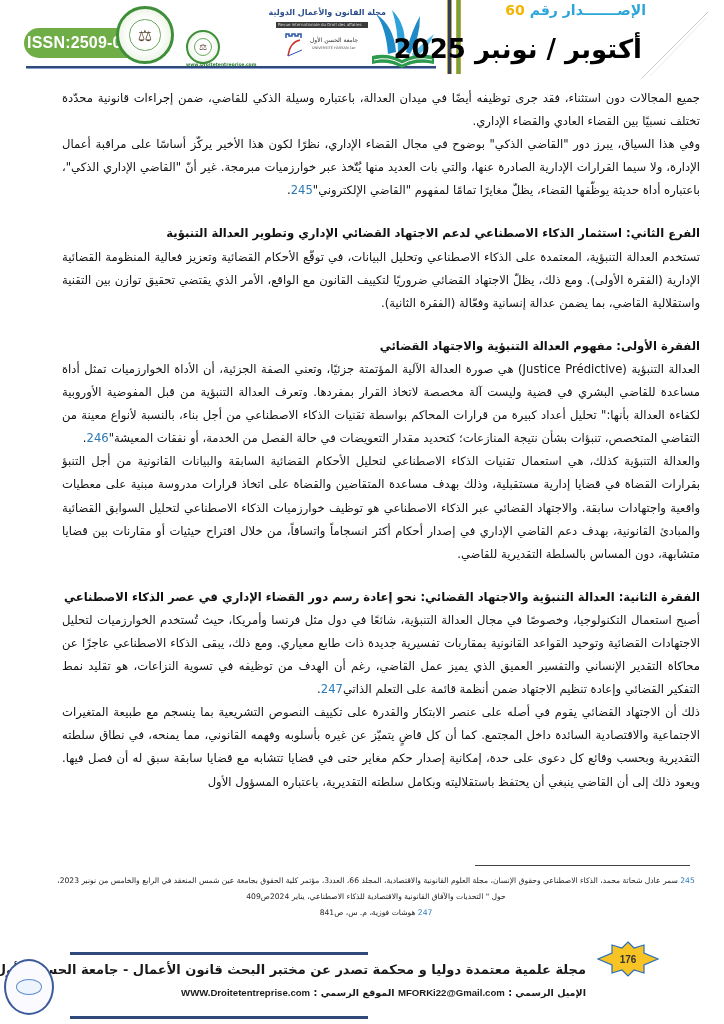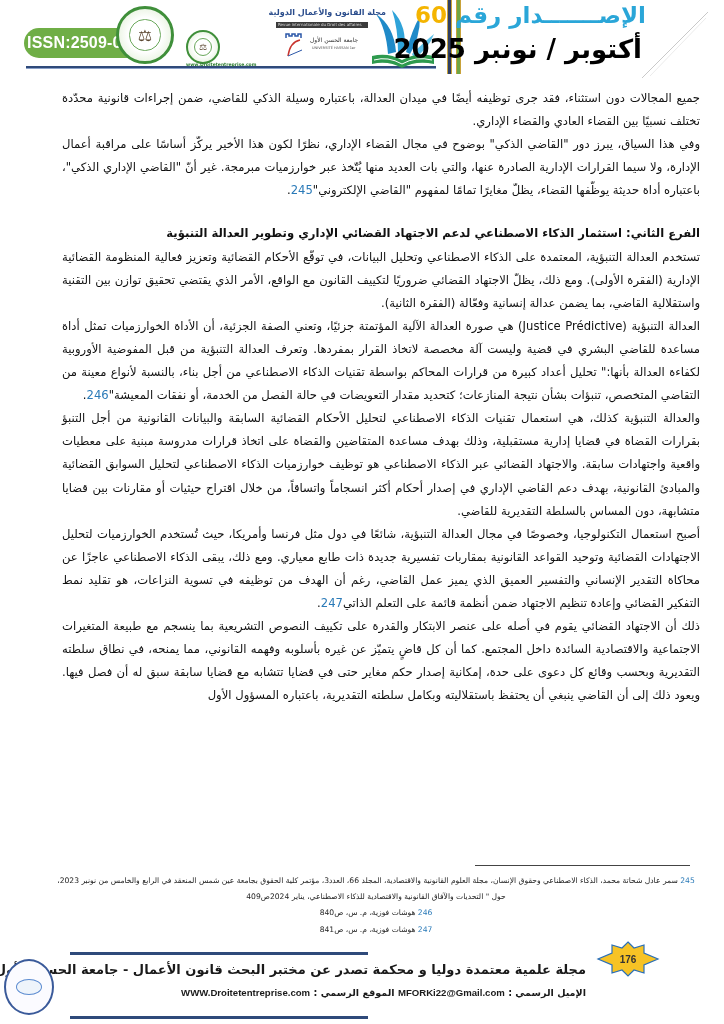--- a/index.html
+++ b/index.html
@@ -39,21 +39,21 @@
     .univ-mark { position: absolute; left: 104px; top: 26px; width: 22px; height: 26px; }
     .univ-name { position: absolute; left: 130px; top: 30px; font-size: 6px; color: #333; direction: rtl; white-space: nowrap; }
     .univ-sub { position: absolute; left: 132px; top: 40px; font-size: 3.5px; color: #555; white-space: nowrap; }
     .journal-url { position: absolute; left: 6px; top: 56px; font-size: 4.5px; color: #2e7d32; font-weight: bold; white-space: nowrap; }
     .book-icon { position: absolute; right: 0; top: 2px; width: 70px; height: 62px; }
     .vbars { position: absolute; left: 444px; top: 0; width: 20px; height: 74px; }
     .vbar1 { position: absolute; left: 3px; top: 0; width: 5px; height: 74px; background: #2f3f63; border-left: 1px solid #c8a23a; border-right: 1px solid #c8a23a; }
     .vbar2 { position: absolute; left: 12px; top: 0; width: 5px; height: 74px; background: #6ea544; border-left: 1px solid #c8a23a; border-right: 1px solid #c8a23a; }
     .issue-line {
       position: absolute; right: 78px; top: 2px; direction: rtl; white-space: nowrap;
-      font-size: 23px; font-weight: bold; color: #2aa6d8;
+      font-size: 14px; font-weight: bold; color: #2aa6d8;
     }
     .issue-line .num { color: #f4b400; }
     .date-line {
       position: absolute; right: 82px; top: 34px; direction: rtl; white-space: nowrap;
       font-size: 26px; font-weight: bold; color: #000;
     }
     .diag { position: absolute; left: 640px; top: 10px; width: 70px; height: 70px; }
 
     
     .content {
@@ -149,30 +149,31 @@
     <line x1="68" y1="2" x2="2" y2="68" stroke="#bbbbbb" stroke-width="0.8"></line>
     <line x1="66" y1="8" x2="10" y2="66" stroke="#dddddd" stroke-width="0.6"></line>
   </svg>
 </div>
 
 <div class="content">
   <p><span>جميع المجالات دون استثناء، فقد جرى توظيفه أيضًا في ميدان العدالة، باعتباره وسيلة الذكي للقاضي، ضمن إجراءات قانونية محدّدة تختلف نسبيًا بين القضاء العادي والقضاء الإداري.</span></p>
   <p><span>وفي هذا السياق، يبرز دور "القاضي الذكي" بوضوح في مجال القضاء الإداري، نظرًا لكون هذا الأخير يركّز أساسًا على مراقبة أعمال الإدارة، ولا سيما القرارات الإدارية الصادرة عنها، والتي بات العديد منها يُتّخذ عبر خوارزميات مبرمجة. غير أنّ "القاضي الإداري الذكي"، باعتباره أداة حديثة يوظّفها القضاء، يظلّ مغايرًا تمامًا لمفهوم "القاضي الإلكتروني"</span><span class="fn-ref">245</span>.</p>
   <p class="heading">الفرع الثاني: استثمار الذكاء الاصطناعي لدعم الاجتهاد القضائي الإداري وتطوير العدالة التنبؤية</p>
   <p><span>تستخدم العدالة التنبؤية، المعتمدة على الذكاء الاصطناعي وتحليل البيانات، في توقّع الأحكام القضائية وتعزيز فعالية المنظومة القضائية الإدارية (الفقرة الأولى). ومع ذلك، يظلّ الاجتهاد القضائي ضروريًا لتكييف القانون مع الواقع، الأمر الذي يقتضي تحقيق توازن بين التقنية واستقلالية القاضي، بما يضمن عدالة إنسانية وفعّالة (الفقرة الثانية).</span></p>
+  <p class="heading">الفقرة الأولى: مفهوم العدالة التنبؤية والاجتهاد القضائي</p>
   <p><span>العدالة التنبؤية (Justice Prédictive) هي صورة العدالة الآلية المؤتمتة جزئيًا، وتعني الصفة الجزئية، أن الأداة الخوارزميات تمثل أداة مساعدة للقاضي البشري في قضية وليست آلة مخصصة لاتخاذ القرار بمفردها. وتعرف العدالة التنبؤية من قبل المفوضية الأوروبية لكفاءة العدالة بأنها:" تحليل أعداد كبيرة من قرارات المحاكم بواسطة تقنيات الذكاء الاصطناعي من أجل بناء، بالنسبة لأنواع معينة من التقاضي المتخصص، تنبؤات بشأن نتيجة المنازعات؛ كتحديد مقدار التعويضات في حالة الفصل من الخدمة، أو نفقات المعيشة"</span><span class="fn-ref">246</span>.</p>
   <p><span>والعدالة التنبؤية كذلك، هي استعمال تقنيات الذكاء الاصطناعي لتحليل الأحكام القضائية السابقة والبيانات القانونية من أجل التنبؤ بقرارات القضاة في قضايا إدارية مستقبلية، وذلك بهدف مساعدة المتقاضين والقضاة على اتخاذ قرارات مدروسة مبنية على معطيات واقعية واجتهادات سابقة. والاجتهاد القضائي عبر الذكاء الاصطناعي هو توظيف خوارزميات الذكاء الاصطناعي لتحليل السوابق القضائية والمبادئ القانونية، بهدف دعم القاضي الإداري في إصدار أحكام أكثر انسجاماً واتساقاً، من خلال اقتراح حيثيات أو مقارنات بين قضايا متشابهة، دون المساس بالسلطة التقديرية للقاضي.</span></p>
+  <p class="heading">الفقرة الثانية: العدالة التنبؤية والاجتهاد القضائي: نحو إعادة رسم دور القضاء الإداري في عصر الذكاء الاصطناعي</p>
   <p><span>أصبح استعمال التكنولوجيا، وخصوصًا في مجال العدالة التنبؤية، شائعًا في دول مثل فرنسا وأمريكا، حيث تُستخدم الخوارزميات لتحليل الاجتهادات القضائية وتوحيد القواعد القانونية بمقاربات تفسيرية جديدة ذات طابع معياري. ومع ذلك، يبقى الذكاء الاصطناعي عاجزًا عن محاكاة التقدير الإنساني والتفسير العميق الذي يميز عمل القاضي، رغم أن الهدف من توظيفه في تسوية النزاعات، هو تقليد نمط التفكير القضائي وإعادة تنظيم الاجتهاد ضمن أنظمة قائمة على التعلم الذاتي</span><span class="fn-ref">247</span>.</p>
   <p><span>ذلك أن الاجتهاد القضائي يقوم في أصله على عنصر الابتكار والقدرة على تكييف النصوص التشريعية بما ينسجم مع طبيعة المتغيرات الاجتماعية والاقتصادية السائدة داخل المجتمع. كما أن كل قاضٍ يتميّز عن غيره بأسلوبه وفهمه القانوني، مما يمنحه، في نطاق سلطته التقديرية وبحسب وقائع كل دعوى على حدة، إمكانية إصدار حكم مغاير حتى في قضايا تتشابه مع قضايا سابقة سبق له أن فصل فيها. ويعود ذلك إلى أن القاضي ينبغي أن يحتفظ باستقلاليته وبكامل سلطته التقديرية، باعتباره المسؤول الأول</span></p>
 </div>
 
 <div class="fn-rule"></div>
 <div class="footnotes">
   <div><span class="fn-num">245</span> <span>سمر عادل شحاتة محمد، الذكاء الاصطناعي وحقوق الإنسان، مجلة العلوم القانونية والاقتصادية، المجلد 66، العدد3، مؤتمر كلية الحقوق بجامعة عين شمس المنعقد في الرابع والخامس من نونبر 2023، حول " التحديات والآفاق القانونية والاقتصادية للذكاء الاصطناعي، يناير 2024ص409</span></div>
-  <div><span class="fn-num">246</span> <span>هوشات فوزية، م. س، ص840</span></div>
   <div><span class="fn-num">247</span> <span>هوشات فوزية، م. س، ص841</span></div>
 </div>
 
 <div class="footer-rule-top"></div>
 <div class="footer-line1">مجلة علمية معتمدة  دوليا و محكمة تصدر عن مختبر البحث قانون الأعمال - جامعة الحسن الأول - سطات - المغرب</div>
 <div class="footer-line2">
   <span>الإميل الرسمي :</span>
   <span class="ltr">MFORKi22@Gmail.com</span>
   <span>الموقع الرسمي :</span>
   <span class="ltr">WWW.Droitetentreprise.com</span>

